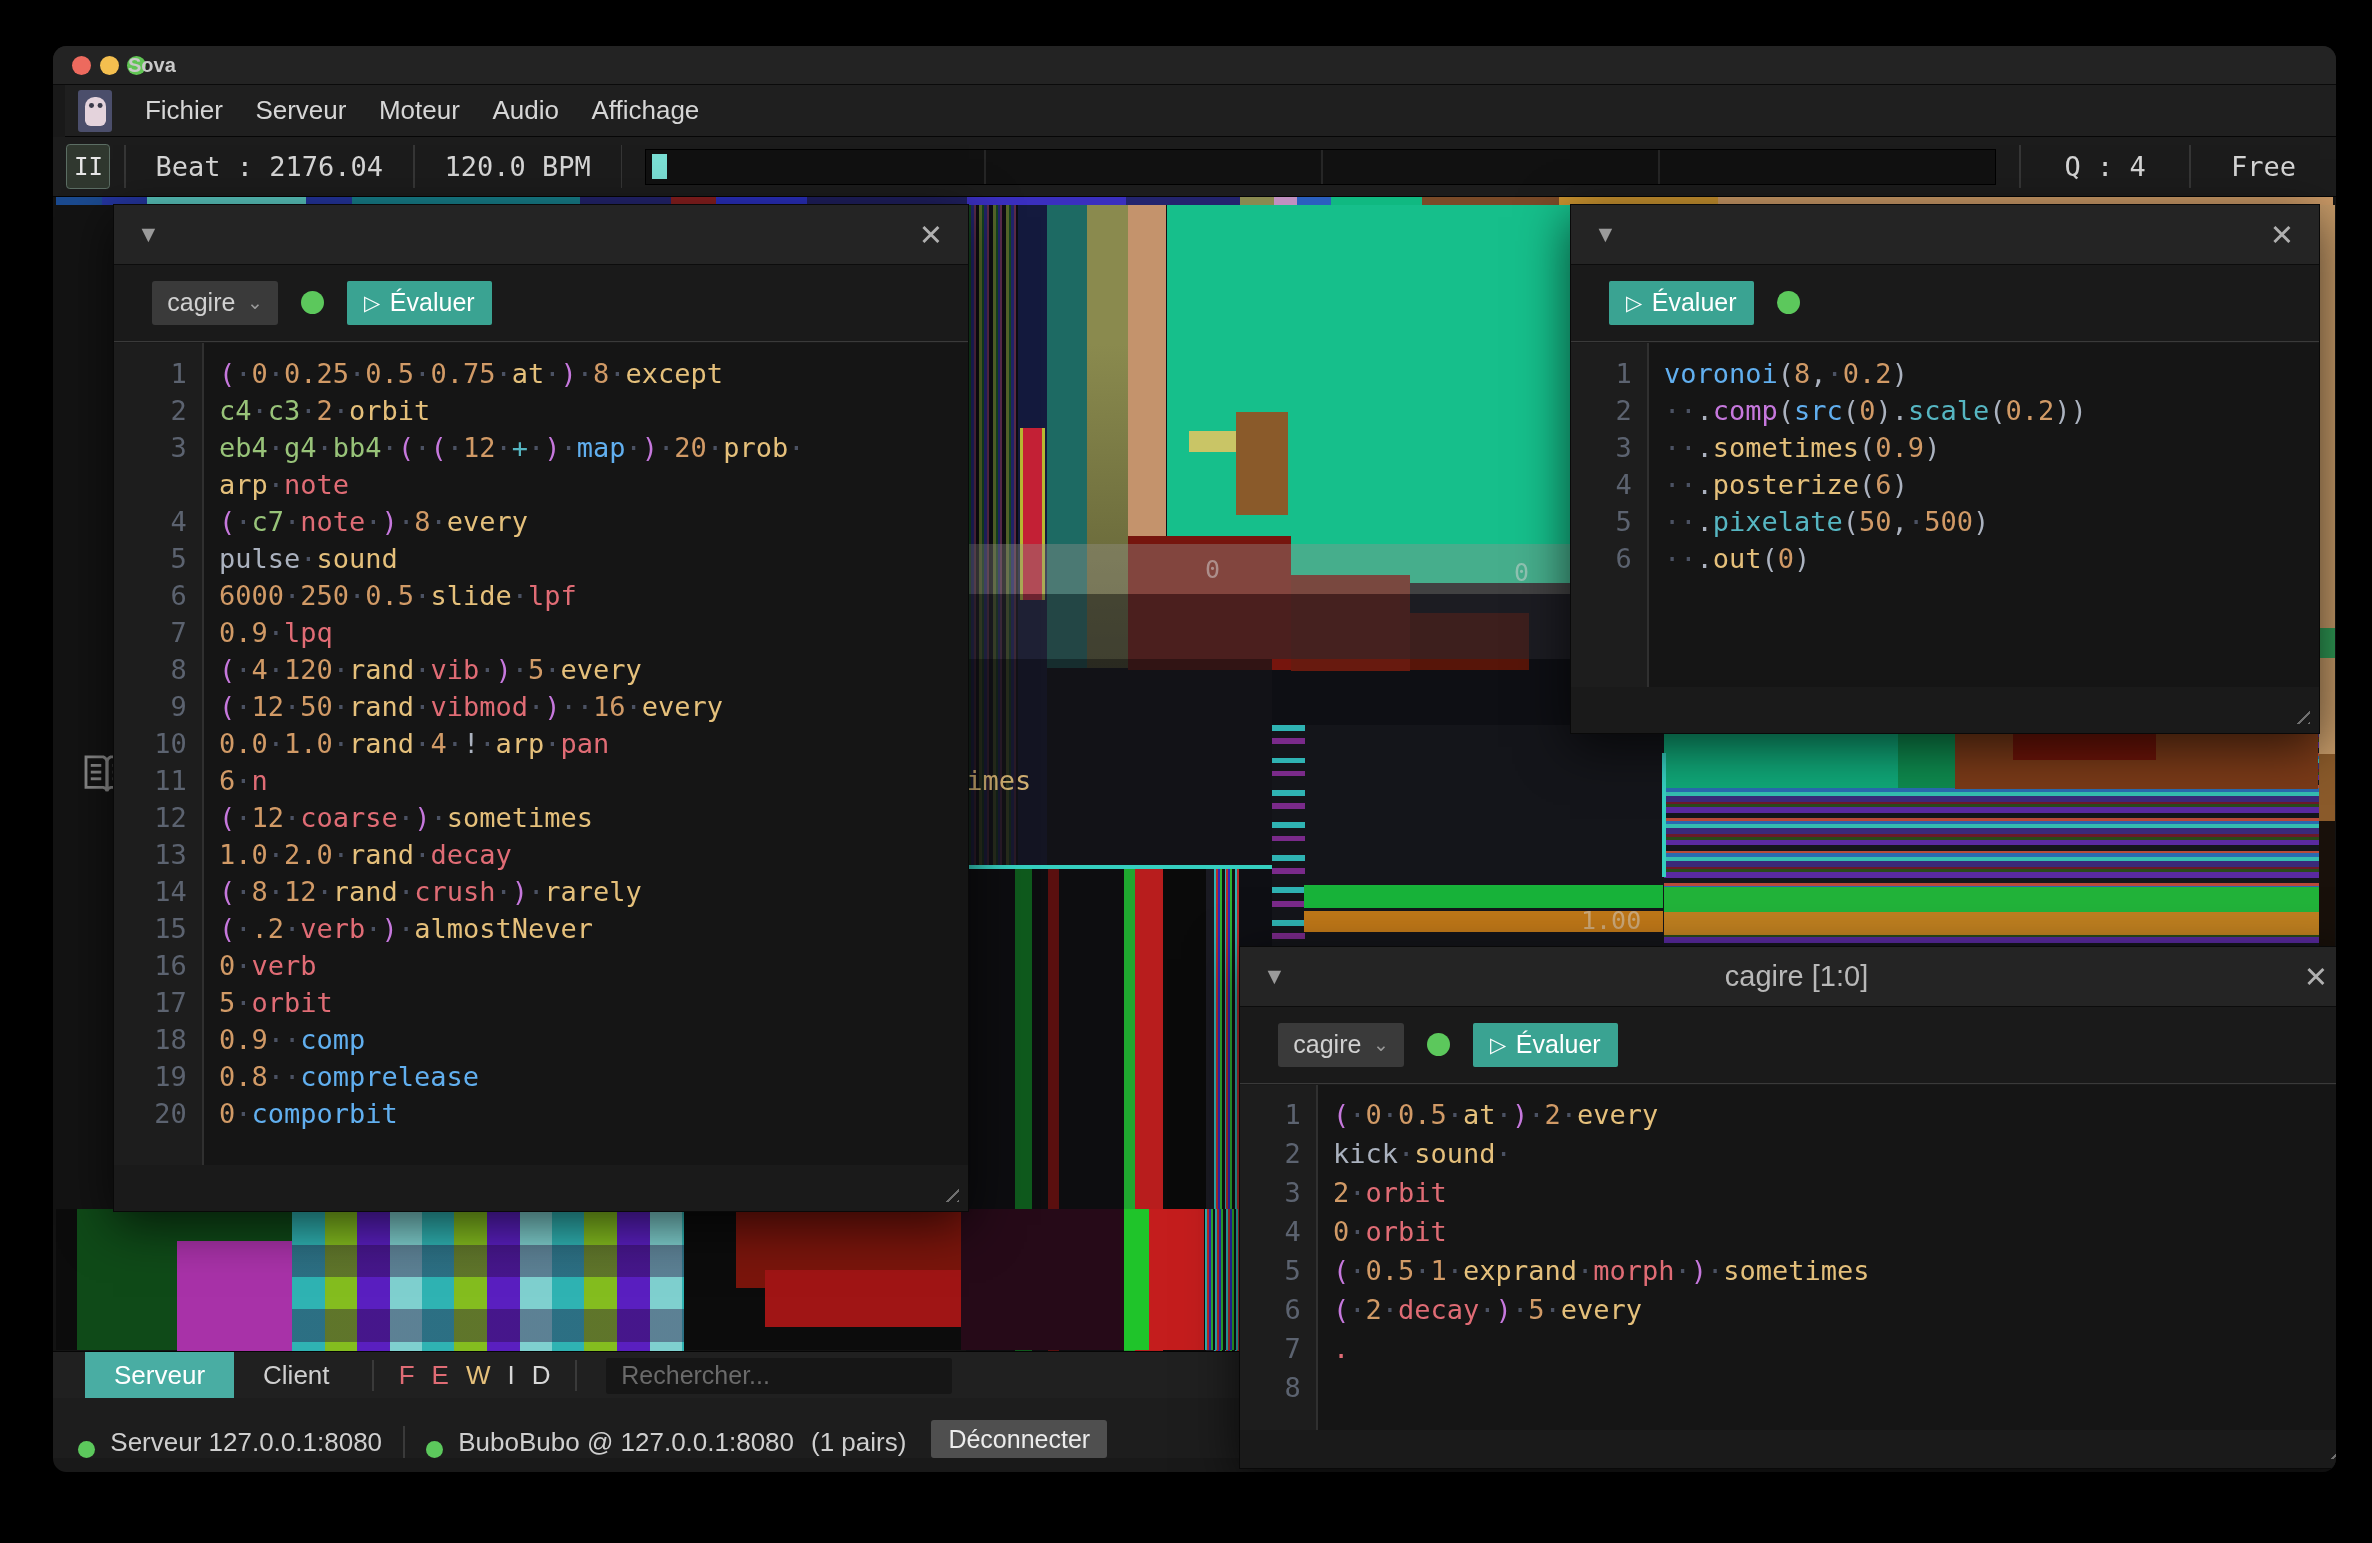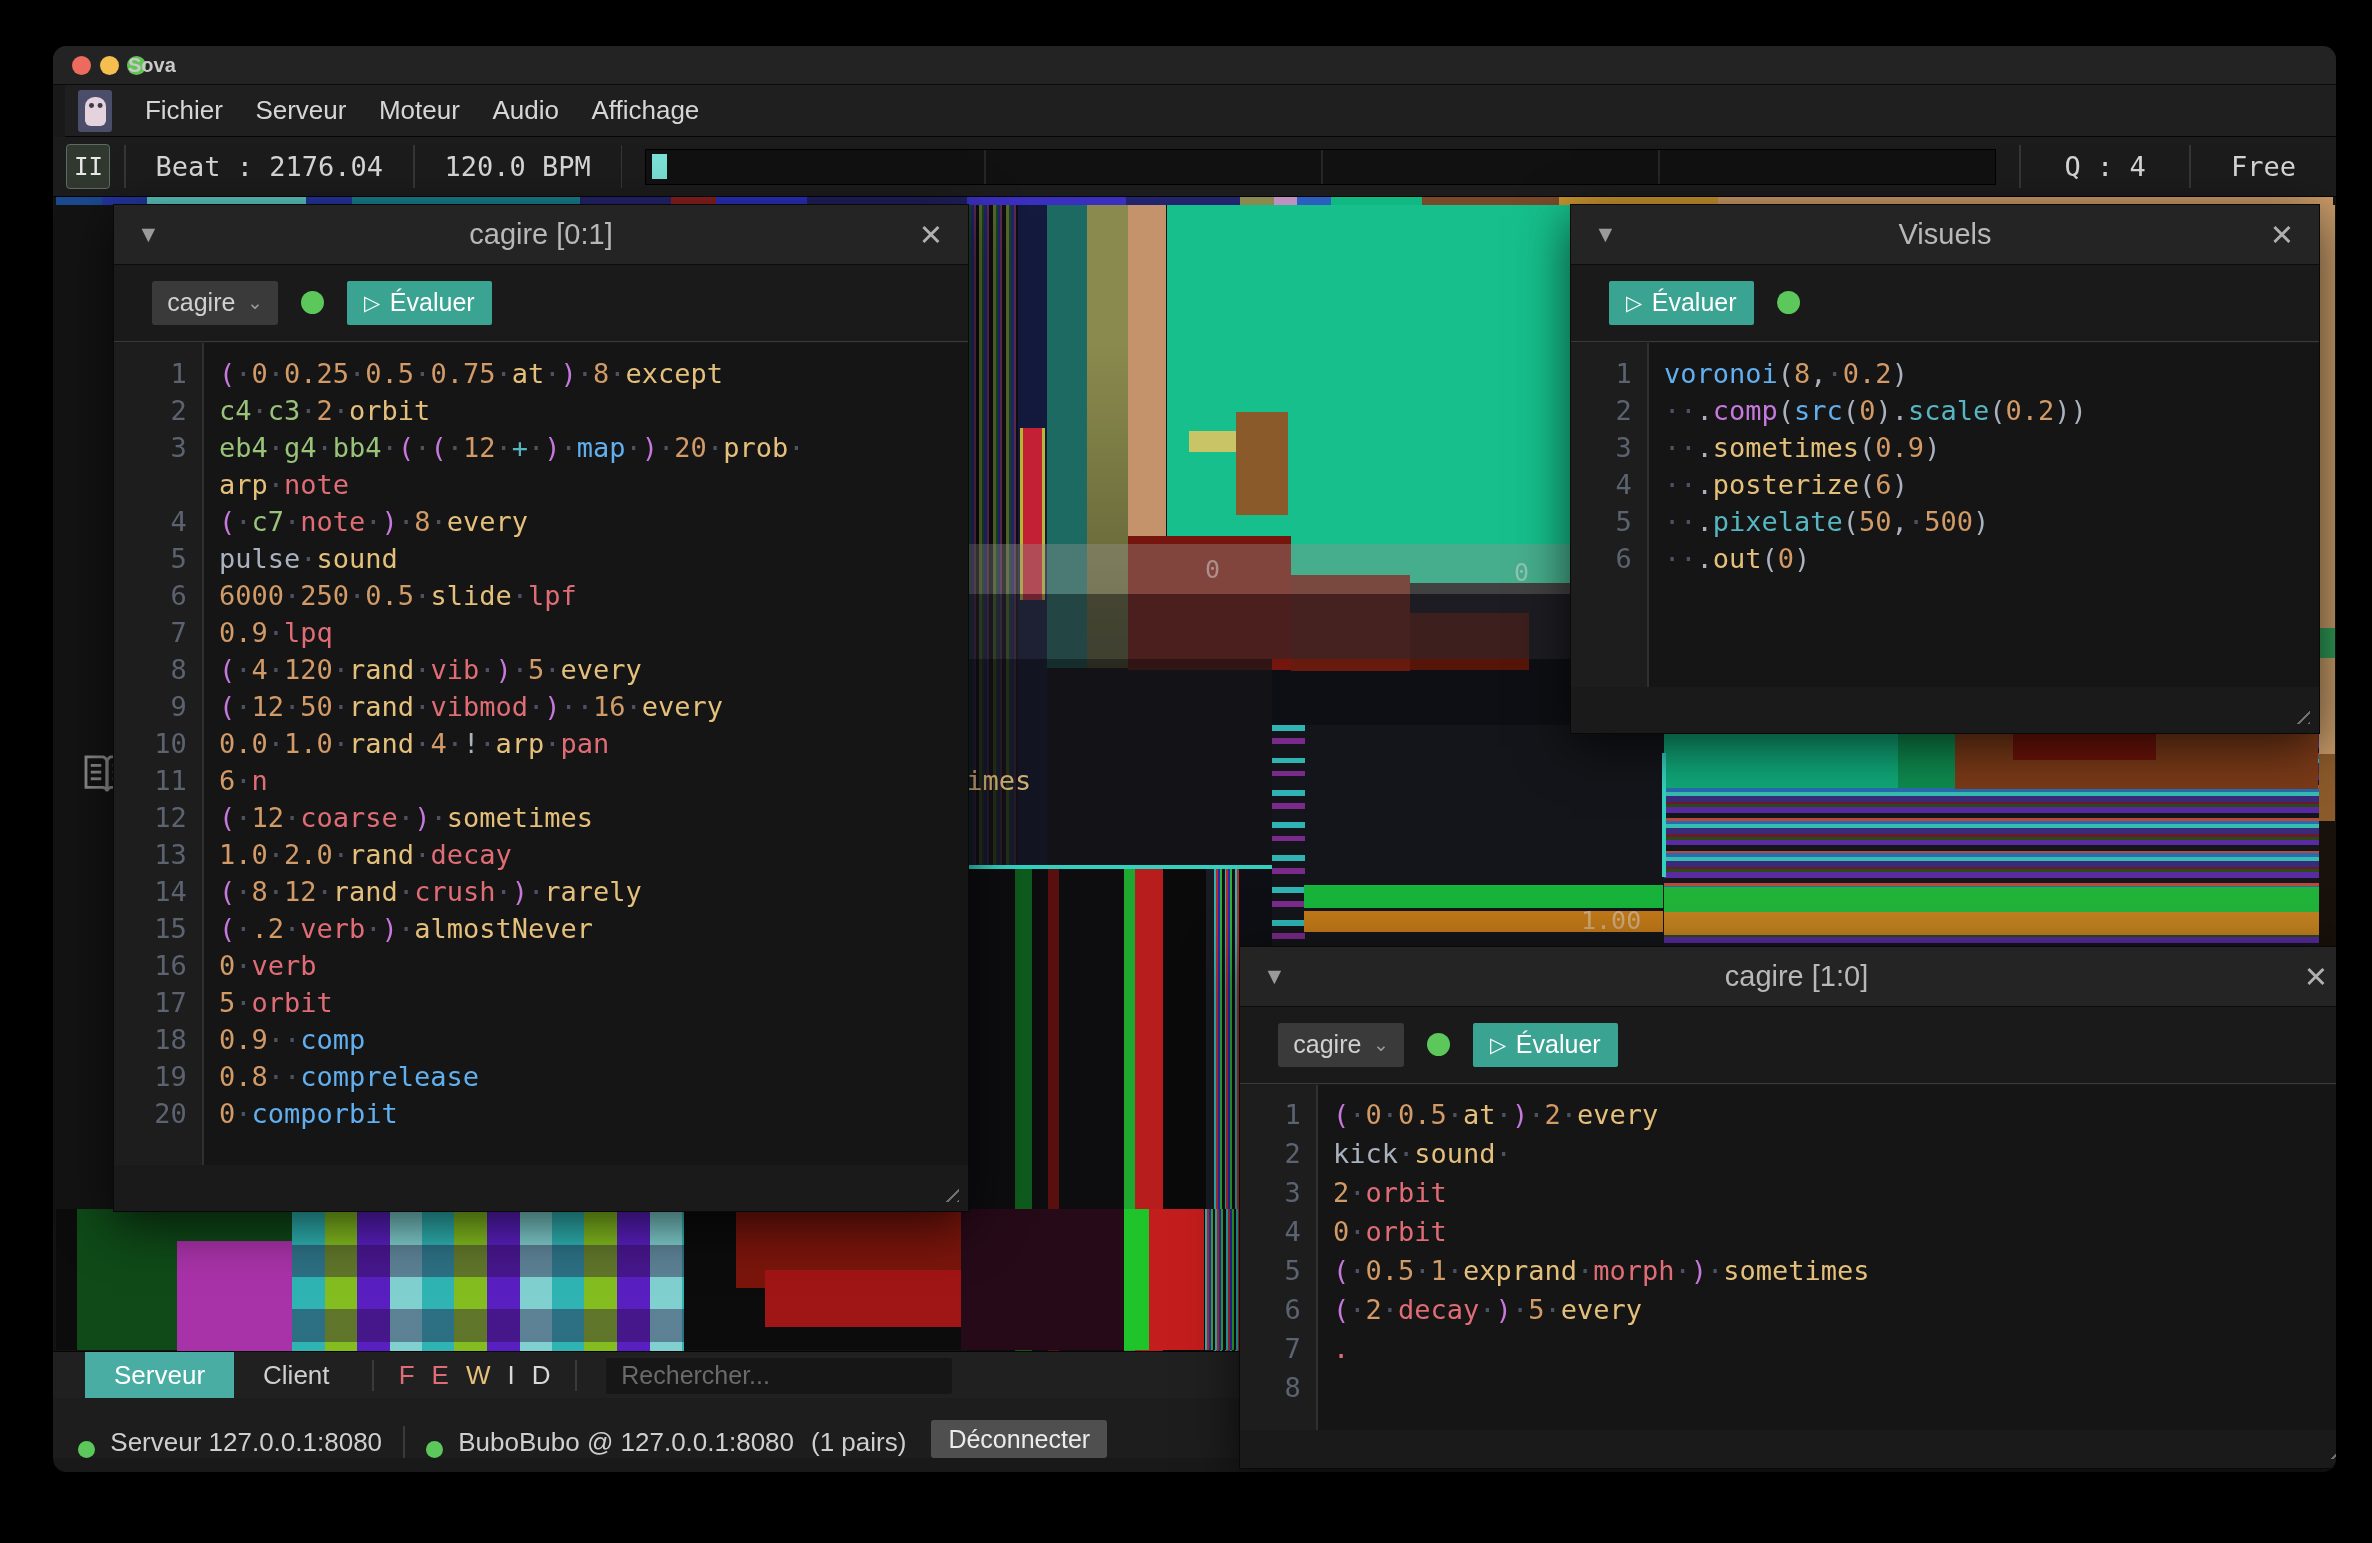--- a/index.html
+++ b/index.html
@@ -207,21 +207,20 @@
       <line x1="9" y1="27" x2="20" y2="27" stroke="#8a8a8a" stroke-width="3"></line>
       <line x1="32" y1="13" x2="43" y2="13" stroke="#8a8a8a" stroke-width="3"></line>
       <line x1="32" y1="20" x2="43" y2="20" stroke="#8a8a8a" stroke-width="3"></line>
       <line x1="32" y1="27" x2="43" y2="27" stroke="#8a8a8a" stroke-width="3"></line>
     </svg>
   </div>
 
   <div class="panel" id="panelA">
     <div class="p-head">
       <span class="p-collapse">▼</span>
-      <span class="p-title">cagire [0:1]</span>
       <span class="p-close">✕</span>
     </div>
     <div class="p-ctrl">
       <div class="dd">
         <span>cagire</span>
         <span class="chev">⌄</span>
       </div>
       <div class="gdot"></div>
       <div class="eval">
         <span class="tri">▷</span>
@@ -313,21 +312,20 @@
             <span class="gut">20</span>
             <span class="cl"><span class="tk-n">0</span><span class="tk-ws">·</span><span class="tk-b">comporbit</span></span>
           </div>
         </div>
     <div class="rhandle"></div>
   </div>
 
   <div class="panel" id="panelB">
     <div class="p-head">
       <span class="p-collapse">▼</span>
-      <span class="p-title">Visuels</span>
       <span class="p-close">✕</span>
     </div>
     <div class="p-ctrl">
       <div class="eval">
         <span class="tri">▷</span>
         <span>Évaluer</span>
       </div>
       <div class="gdot"></div>
     </div>
     <div class="code">

